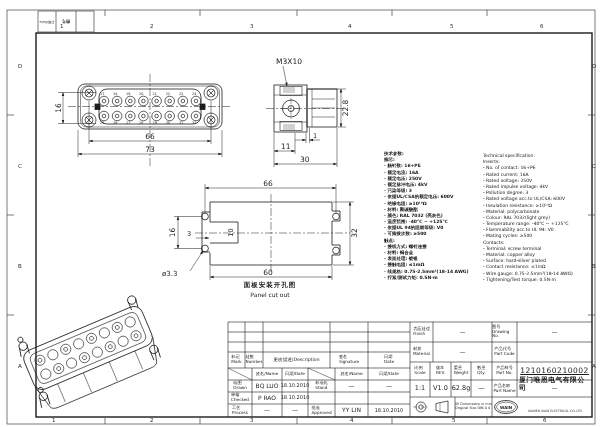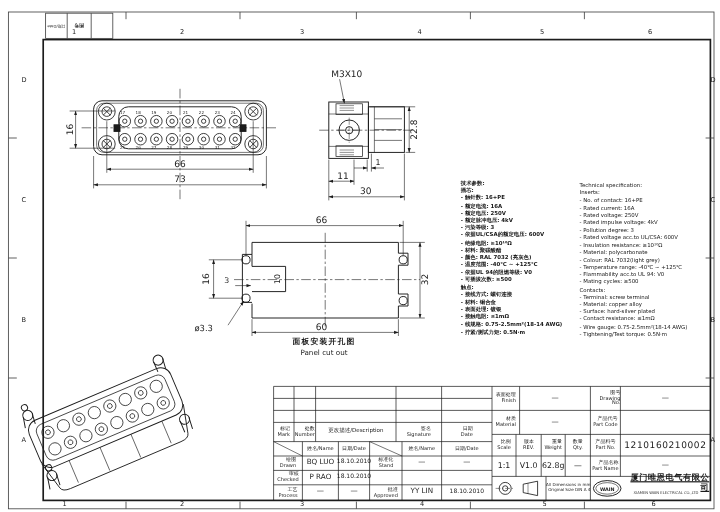--- a/index.html
+++ b/index.html
@@ -1,32 +1,32 @@
 <!DOCTYPE html>
 <html><head>
 <meta charset="utf-8">
 <style>
   html,body{margin:0;padding:0;background:#ddd;}
   .page{position:relative;width:600px;height:427px;background:#fff;overflow:hidden;
         font-family:"DejaVu Sans",sans-serif;color:#1c1c1c;}
   svg text{font-family:"DejaVu Sans",sans-serif;fill:#1c1c1c;}
   .abs{position:absolute;}
   .tc{position:absolute;display:flex;align-items:center;justify-content:center;
-      text-align:right;white-space:pre-line;line-height:1.12;color:#1c1c1c;}
+      text-align:left;white-space:pre-line;line-height:1.12;color:#1c1c1c;}
   .lbl{font-size:4.2px;}
   .val{font-size:6px;}
   .spec{position:absolute;font-size:4.5px;line-height:6.18px;white-space:pre-line;color:#161616;}
   .spec-cn{font-weight:bold;}
   .cap-cn{font-weight:bold;font-size:6.5px;letter-spacing:1px;}
   .cap-en{font-size:6px;}
   .corner-rot{transform:rotate(180deg);font-size:3.2px;line-height:1.1;text-align:center;white-space:pre-line;color:#222;}
   .company-cn{font-weight:bold;font-size:6.8px;letter-spacing:.5px;}
   .company-en{font-size:3.1px;color:#333;}
   .partcode{font-size:7px;}
-  .partno{font-size:7.5px;letter-spacing:.5px;}
+  .partno{font-size:7.5px;letter-spacing:.5px;text-decoration:underline;}
 </style>
 </head>
 <body>
 
 <div class="page">
 
 <svg class="abs" style="left:0;top:0" width="600" height="427" viewBox="0 0 600 427">
   <defs>
     <marker id="ar" viewBox="0 0 10 10" refX="9" refY="5" markerWidth="8" markerHeight="8" orient="auto-start-reverse">
       <path d="M0,1.8 L9.5,5 L0,8.2 z" fill="#1c1c1c"></path>
@@ -432,16 +432,16 @@
   <div class="tc val" style="left:517px;top:322px;width:75px;height:20px;">—</div>
   <div class="tc lbl" style="left:492px;top:342px;width:25px;height:20px;">产品代号
 Part Code</div>
   <div class="tc lbl" style="left:492px;top:362px;width:25px;height:18px;">产品料号
 Part No.</div>
   <div class="tc partno" style="left:517px;top:362px;width:75px;height:18px;">1210160210002</div>
   <div class="tc lbl" style="left:492px;top:380px;width:25px;height:17px;">产品名称
 Part Name</div>
   <div class="tc val" style="left:517px;top:380px;width:75px;height:17px;">—</div>
 
-  <div class="tc company-cn" style="left:519px;top:398px;width:72px;height:10px;text-decoration:underline;">厦门唯恩电气有限公司</div>
+  <div class="tc company-cn" style="left:519px;top:380px;width:72px;height:10px;">厦门唯恩电气有限公司</div>
   <div class="tc company-en" style="left:519px;top:408px;width:72px;height:7px;">XIAMEN WAIN ELECTRICAL CO.,LTD</div>
 
 </div>
 
 </body></html>

